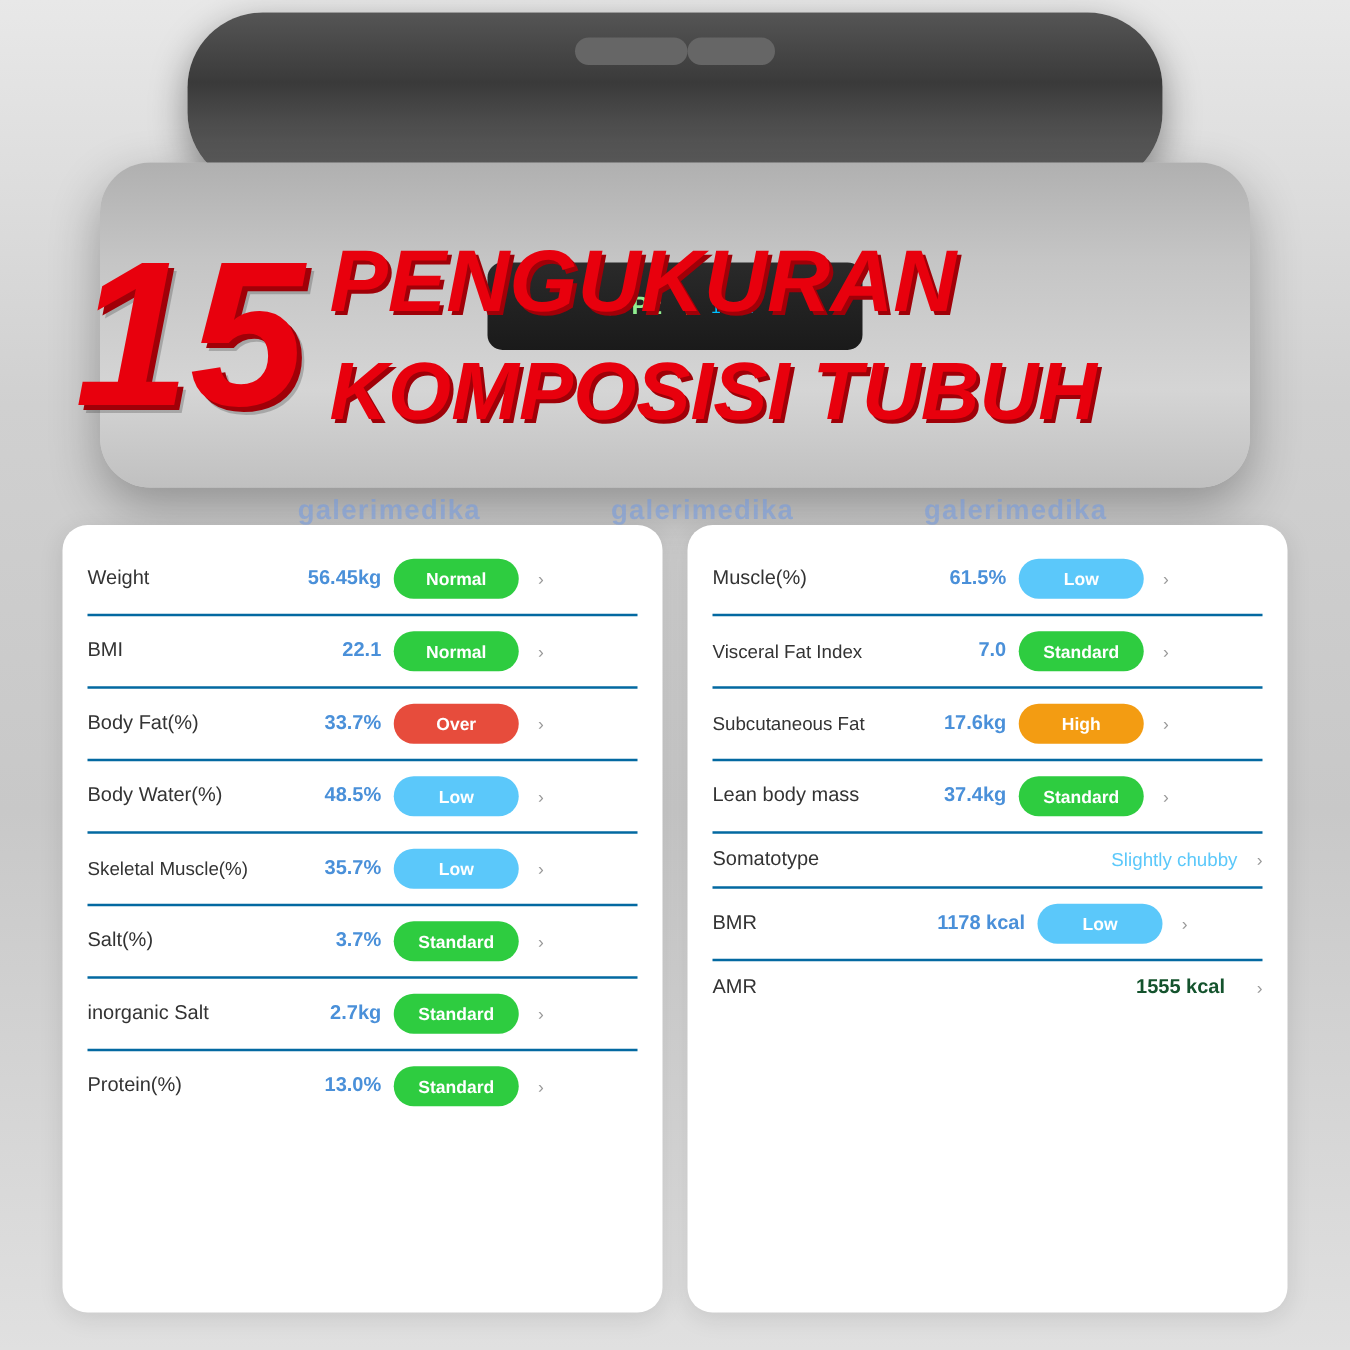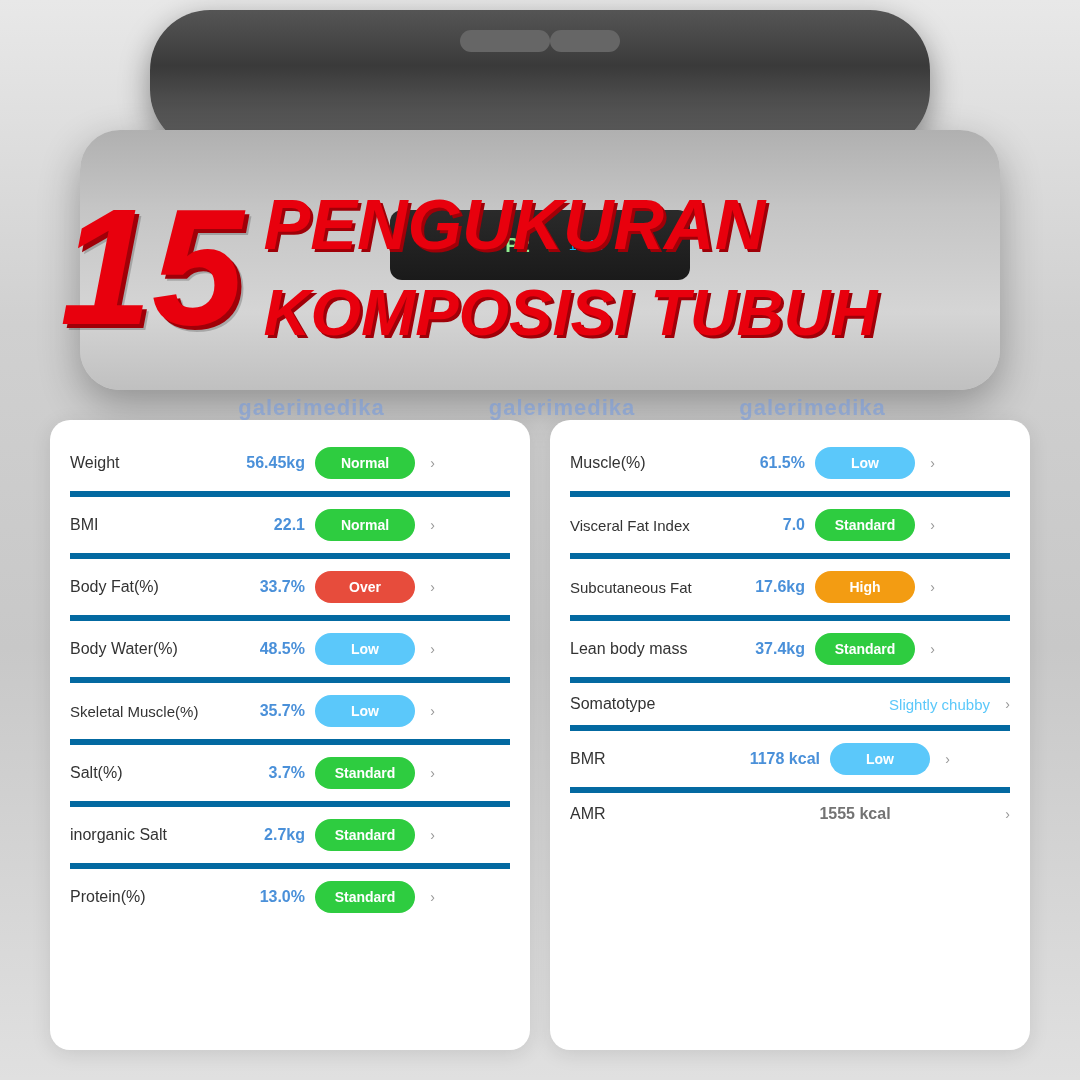--- a/index.html
+++ b/index.html
@@ -187,21 +187,21 @@
       box-shadow: 0 4px 20px rgba(0,0,0,0.1);
       display: flex;
       flex-direction: column;
       gap: 0;
     }
 
     .data-row {
       display: flex;
       align-items: center;
       padding: 12px 0;
-      border-bottom: 6px solid #0369a1;
+      border-bottom: 2px solid #0369a1;
     }
     .data-row:last-child {
       border-bottom: none;
     }
 
     .data-label {
       flex: 0 0 160px;
       font-size: 16px;
       color: #333;
       font-weight: 500;
@@ -370,19 +370,19 @@
 
     <div class="data-row">
       <span class="data-label">BMR</span>
       <span class="data-value" style="flex:0 0 90px;">1178 kcal</span>
       <span class="data-badge badge-low">Low</span>
       <span class="data-arrow">›</span>
     </div>
 
     <div class="data-row">
       <span class="data-label">AMR</span>
-      <span style="flex:1; font-size:16px; color:#737373; font-weight:600; text-align:center; padding-right:10px;">1555 kcal</span>
+      <span style="flex:1; font-size:16px; color:#14532d; font-weight:600; text-align:right; padding-right:10px;">1555 kcal</span>
       <span class="data-arrow">›</span>
     </div>
 
   </div>
 
 </div>
 
 </body></html>

